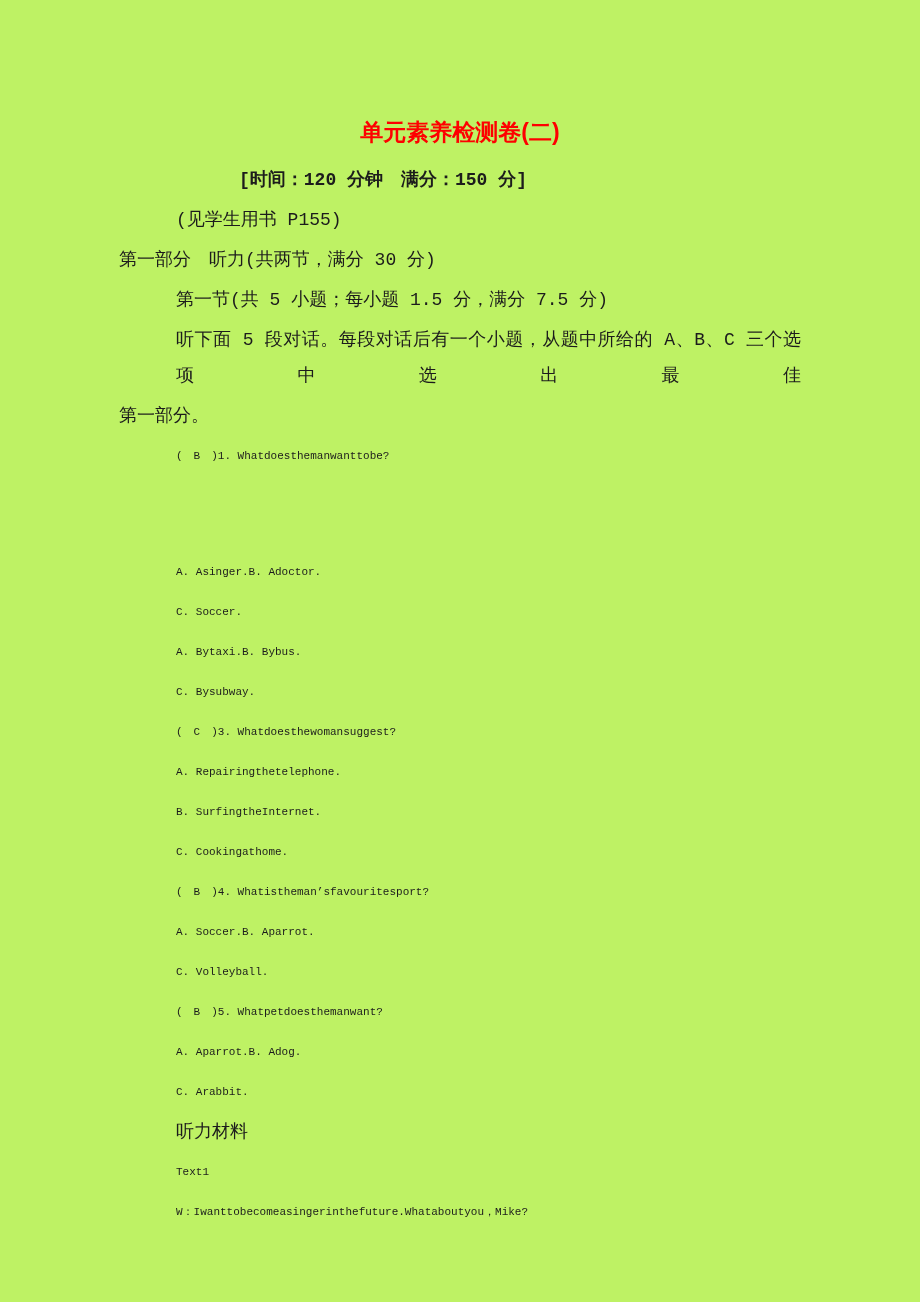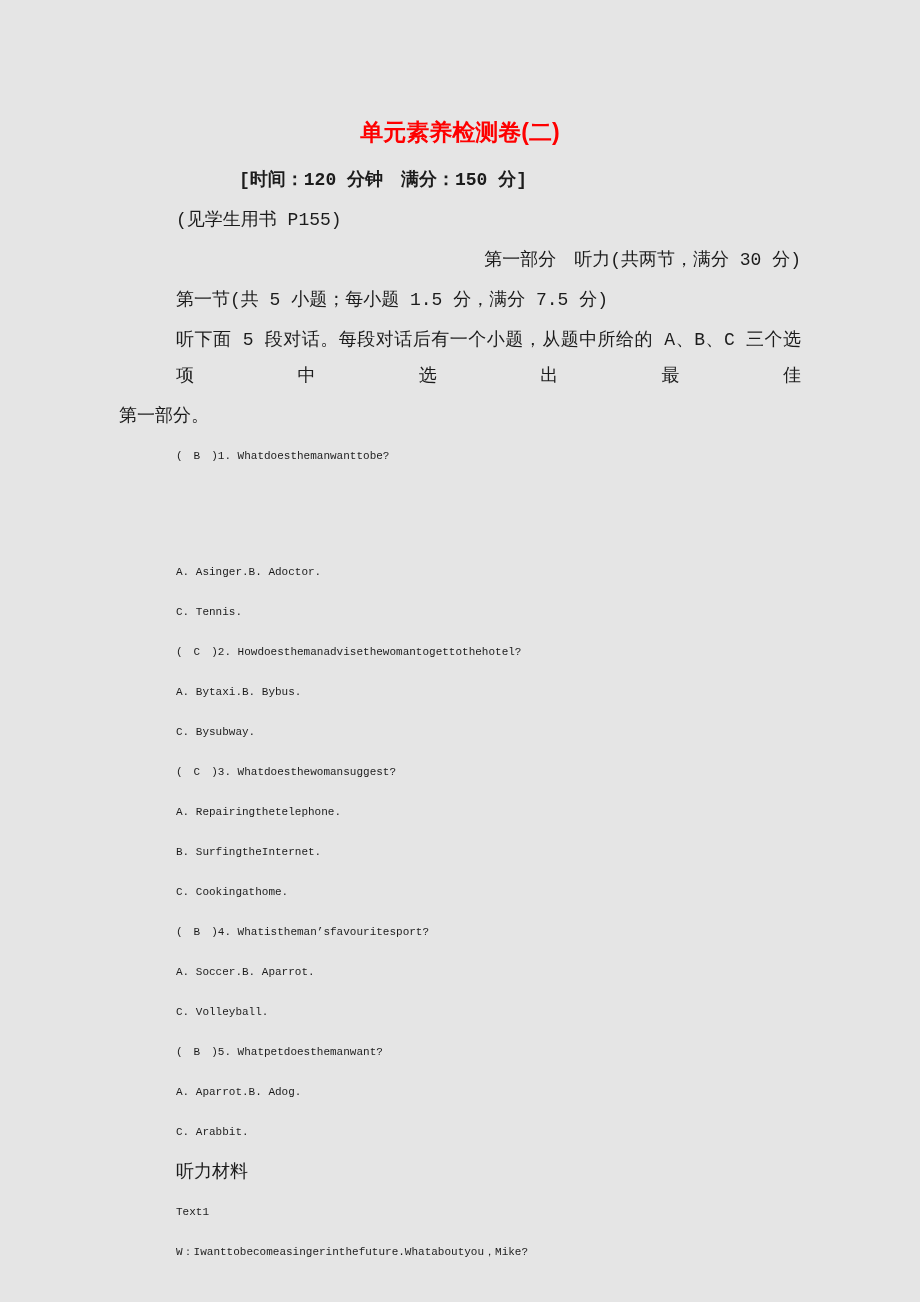--- a/index.html
+++ b/index.html
@@ -1,35 +1,35 @@
 <!DOCTYPE html>
 <html><head>
 <meta charset="utf-8">
 <style>
   html, body { margin: 0; padding: 0; background: #ffffff; }
   .page {
     position: relative;
     width: 920px;
     height: 1302px;
-    background: #e5e5e5;
+    background: #bef264;
     box-sizing: border-box;
     padding: 112px 115px 0 115px;
     color: #1c1c1c;
     font-family: "Liberation Mono", "DejaVu Sans Mono", monospace;
     overflow: hidden;
   }
   .line {
     margin: 4px;
     line-height: 36px;
     font-size: 18px;
     white-space: pre-wrap;
   }
   .latin { font-size: 11px; }
   .indent { padding-left: 57px; }
-  .center { text-align: right; }
+  .center { text-align: left; }
   .just {
     text-align: justify;
     text-align-last: justify;
   }
   .doc-title {
     margin: 0 0 10px 0;
     line-height: 40px;
     font-size: 23px;
     font-weight: 700;
     text-align: center;
@@ -56,23 +56,22 @@
   <p class="line center">第一部分　听力(共两节，满分 30 分)</p>
 
   <p class="line indent">第一节(共 5 小题；每小题 1.5 分，满分 7.5 分)</p>
 
   <p class="line indent just">听下面 5 段对话。每段对话后有一个小题，从题中所给的 A、B、C 三个选项中选出最佳</p>
   <p class="line">第一部分。</p>
 
   <p class="line latin indent">(　B　)1. Whatdoesthemanwanttobe?</p>
   <div class="spacer"></div>
   <p class="line latin indent">A. Asinger.B. Adoctor.</p>
-  <p class="line latin indent">C. Tennis.</p>
+  <p class="line latin indent">C. Soccer.</p>
 
-  <p class="line latin indent">(　C　)2. Howdoesthemanadvisethewomantogettothehotel?</p>
   <p class="line latin indent">A. Bytaxi.B. Bybus.</p>
   <p class="line latin indent">C. Bysubway.</p>
 
   <p class="line latin indent">(　C　)3. Whatdoesthewomansuggest?</p>
   <p class="line latin indent">A. Repairingthetelephone.</p>
   <p class="line latin indent">B. SurfingtheInternet.</p>
   <p class="line latin indent">C. Cookingathome.</p>
 
   <p class="line latin indent">(　B　)4. Whatistheman’sfavouritesport?</p>
   <p class="line latin indent">A. Soccer.B. Aparrot.</p>

